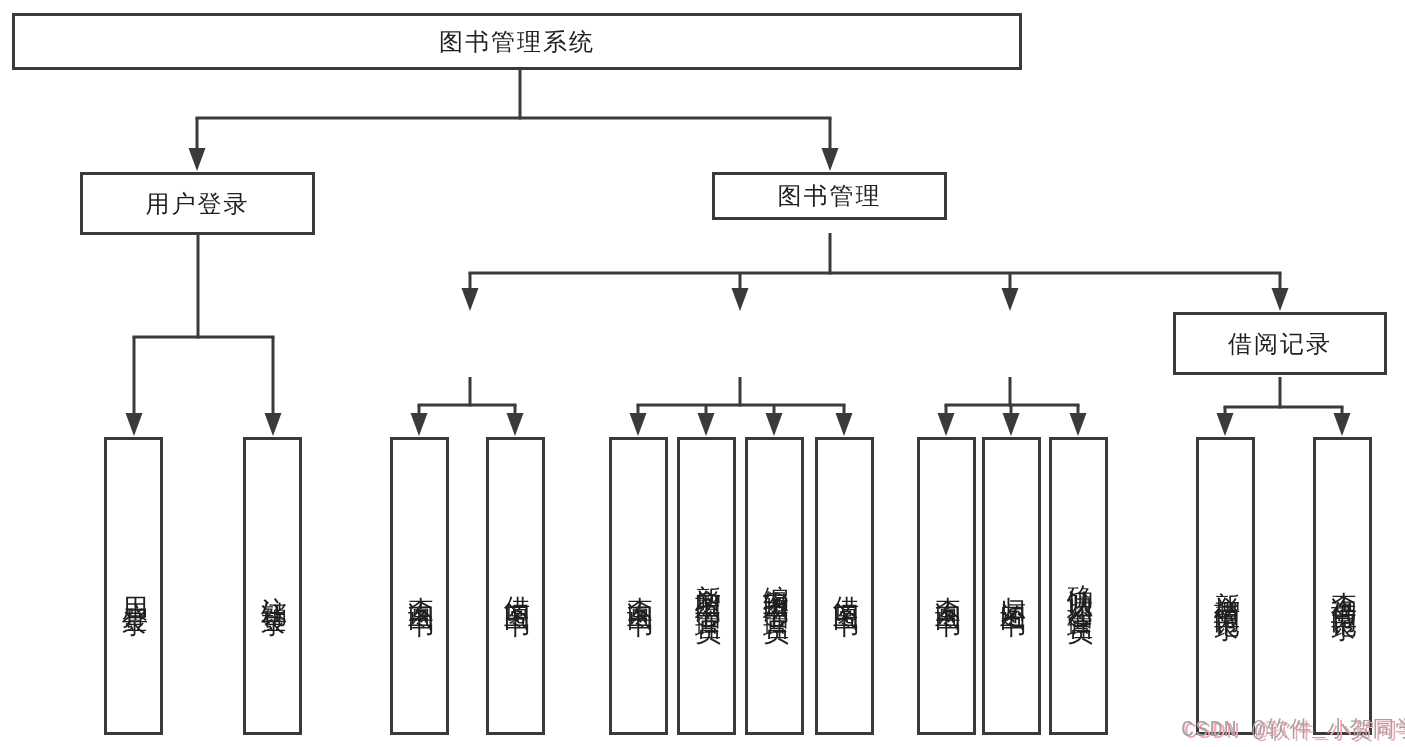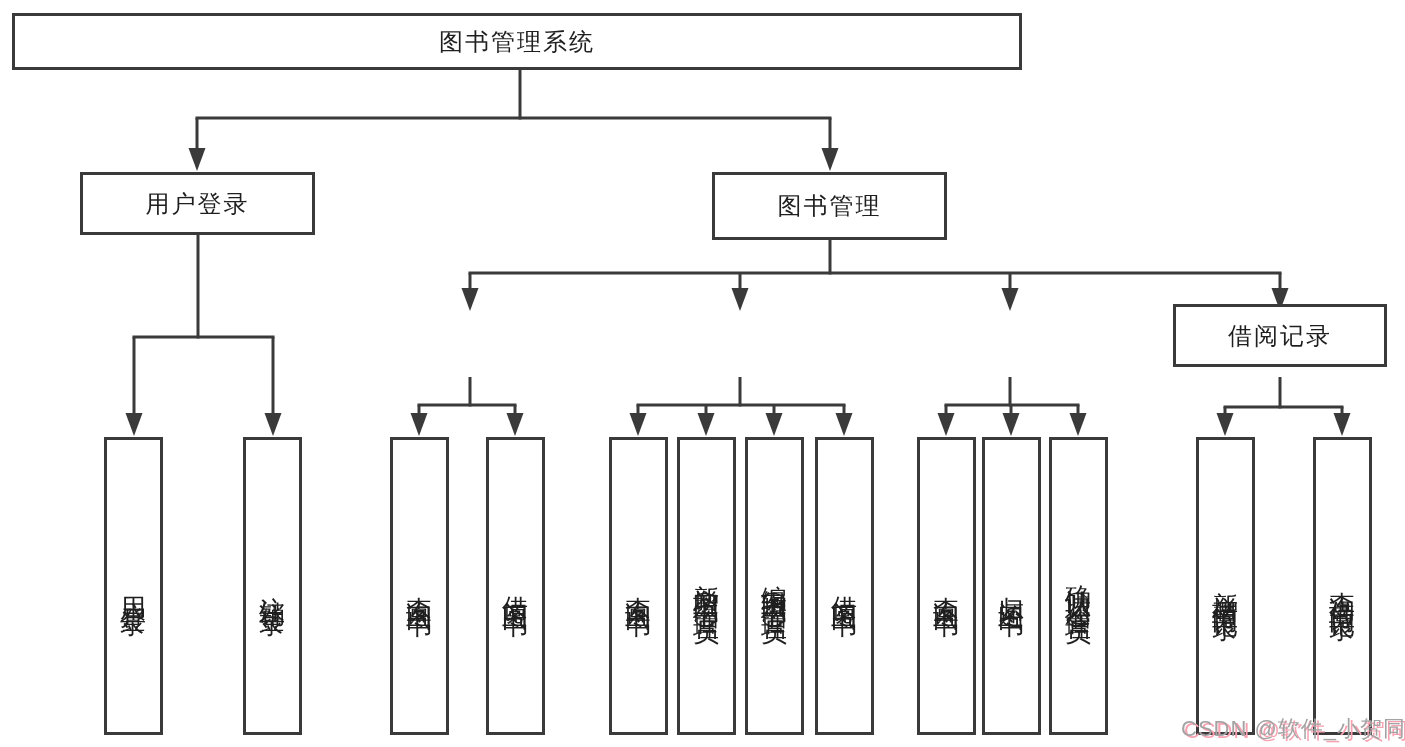--- a/index.html
+++ b/index.html
@@ -5,21 +5,21 @@
   html, body {
     margin: 0;
     padding: 0;
     background: #ffffff;
   }
   .canvas {
     position: relative;
     width: 1405px;
     height: 747px;
     background: var(--background, #ffffff);
-    font-family: Liberation Sans, sans-serif;
+    font-family: Liberation Mono, monospace;
     overflow: hidden;
     text-align: right;
   }
   svg.connectors {
     position: absolute;
     left: 0; top: 0;
     width: 1405px;
     height: 747px;
   }
   svg.connectors line {
@@ -156,25 +156,25 @@
     </g>
   </svg>
 
   <div class="hbox" style="left:12px; top:13px; width:1010px; height:57px;">
     <span>图书管理系统</span>
   </div>
 
   <div class="hbox" style="left:80px; top:172px; width:235px; height:63px;">
     <span>用户登录</span>
   </div>
-  <div class="hbox" style="left:712px; top:172px; width:235px; height:68px;">
+  <div class="hbox" style="left:712px; top:172px; width:235px; height:48px;">
     <span>图书管理</span>
   </div>
 
-  <div class="hbox" style="left:1173px; top:304px; width:214px; height:63px;">
+  <div class="hbox" style="left:1173px; top:312px; width:214px; height:63px;">
     <span>借阅记录</span>
   </div>
 
   <div class="vbox" style="left:104px;">
     <span>用户登录</span>
   </div>
   <div class="vbox" style="left:243px;">
     <span>注销登录</span>
   </div>
 

